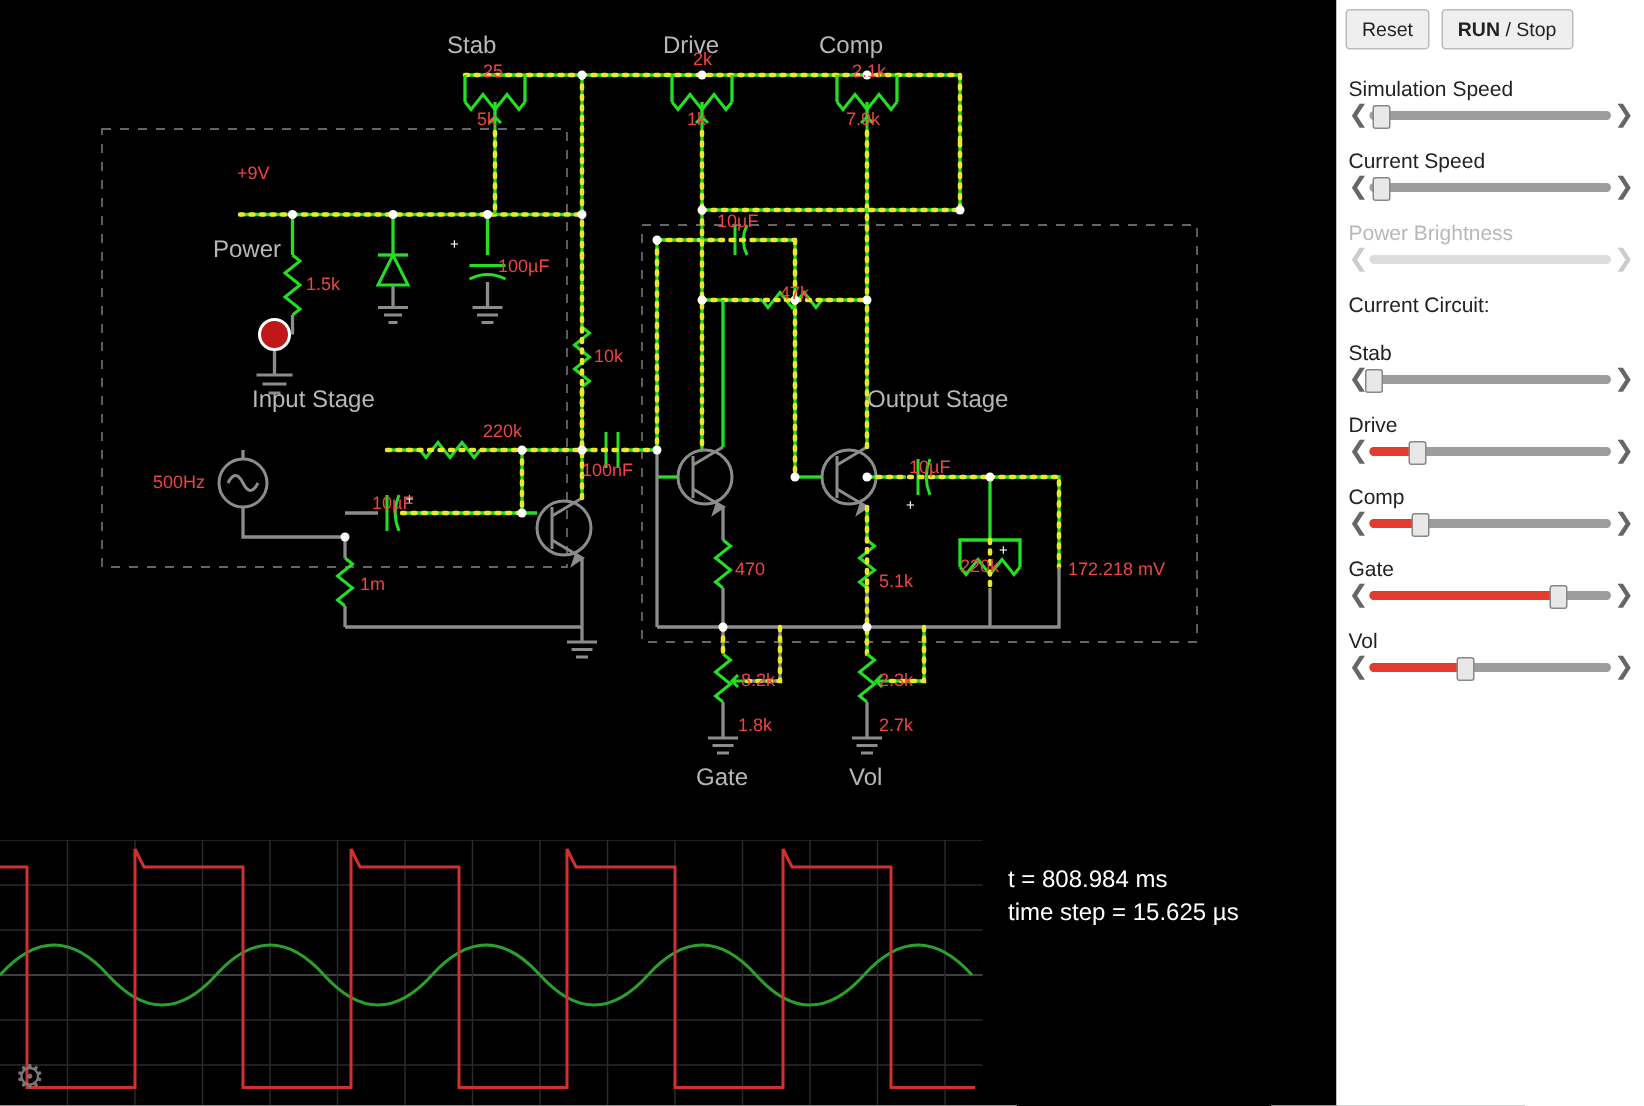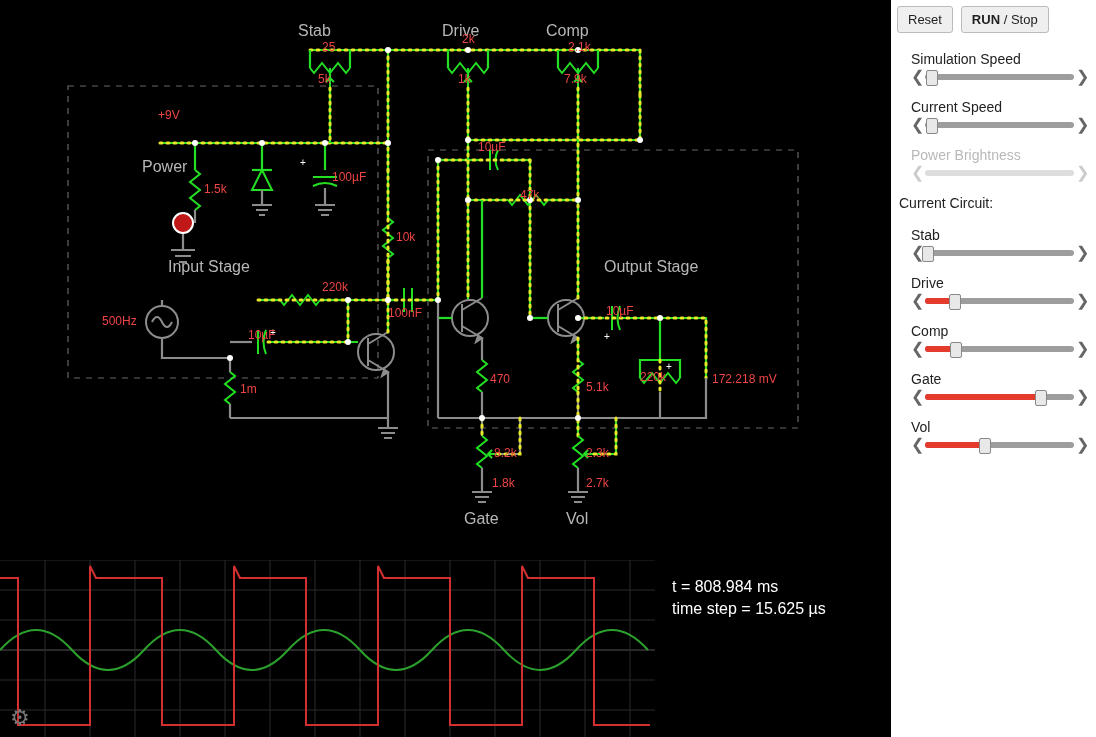--- a/index.html
+++ b/index.html
@@ -39,21 +39,21 @@
     background: #efefef;
     border: 1px solid #bbb;
     border-radius: 3px;
     padding: 5px 10px;
     font-size: 13px;
     color: #222;
     margin-right: 4px;
     cursor: pointer;
   }
   .btn .bold { font-weight: bold; }
-  .ctrlblock { padding: 4px 8px 0 20px; }
+  .ctrlblock { padding: 4px 8px 0 8px; }
   .ctrlblock.disabled { color: #b8b8b8; }
   .ctrlblock .label { margin-top: 10px; }
   .slider-row { display: flex; align-items: center; margin-top: 2px; }
   .chev {
     font-family: sans-serif;
     font-size: 16px;
     color: #666;
     user-select: none;
     line-height: 1;
     width: 12px;
@@ -422,21 +422,21 @@
             <circle class="node" cx="230" cy="358" r="3"></circle>
           <circle class="node" cx="348" cy="342" r="3"></circle>
             <circle class="node" cx="438" cy="160" r="3"></circle>
           <circle class="node" cx="640" cy="140" r="3"></circle>
         </g>
       </svg>
 
       
       <div class="schematic-label" style="left:142px; top:158px;">Power</div>
       <div class="schematic-label" style="left:168px; top:258px;">Input Stage</div>
-      <div class="schematic-label" style="left:578px; top:258px;margin-left:26px;">Output Stage</div>
+      <div class="schematic-label" style="left:578px; top:258px;">Output Stage</div>
       <div class="schematic-label" style="left:298px; top:22px;">Stab</div>
       <div class="schematic-label" style="left:442px; top:22px;">Drive</div>
       <div class="schematic-label" style="left:546px; top:22px;">Comp</div>
       <div class="schematic-label" style="left:464px; top:510px;">Gate</div>
       <div class="schematic-label" style="left:566px; top:510px;">Vol</div>
 
       
       <div class="comp-label" style="left:158px; top:108px;">+9V</div>
       <div class="comp-label" style="left:102px; top:314px;">500Hz</div>
       <div class="comp-label" style="left:204px; top:182px;">1.5k</div>

